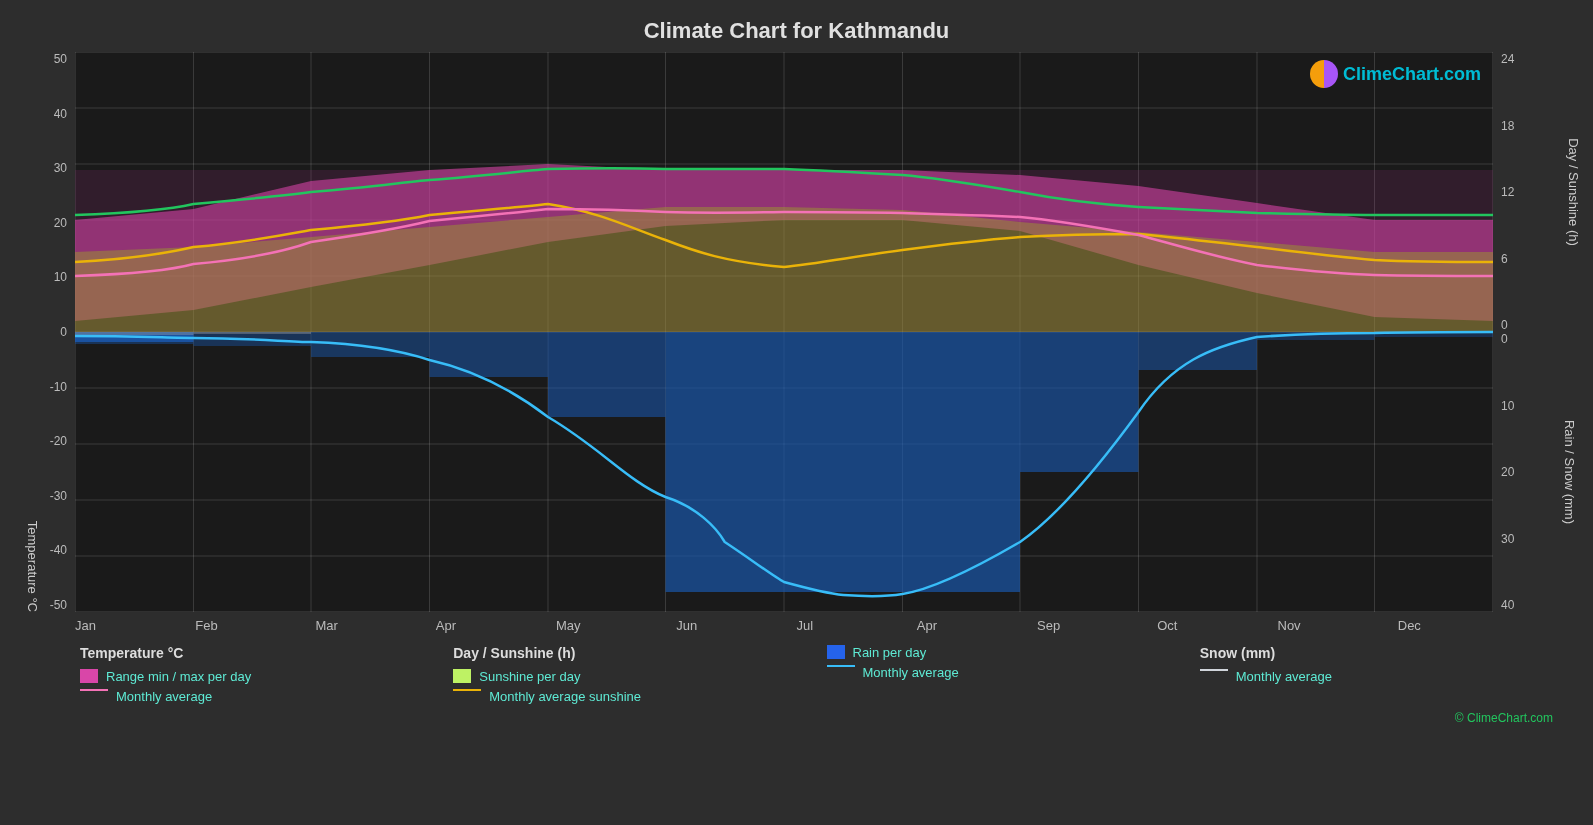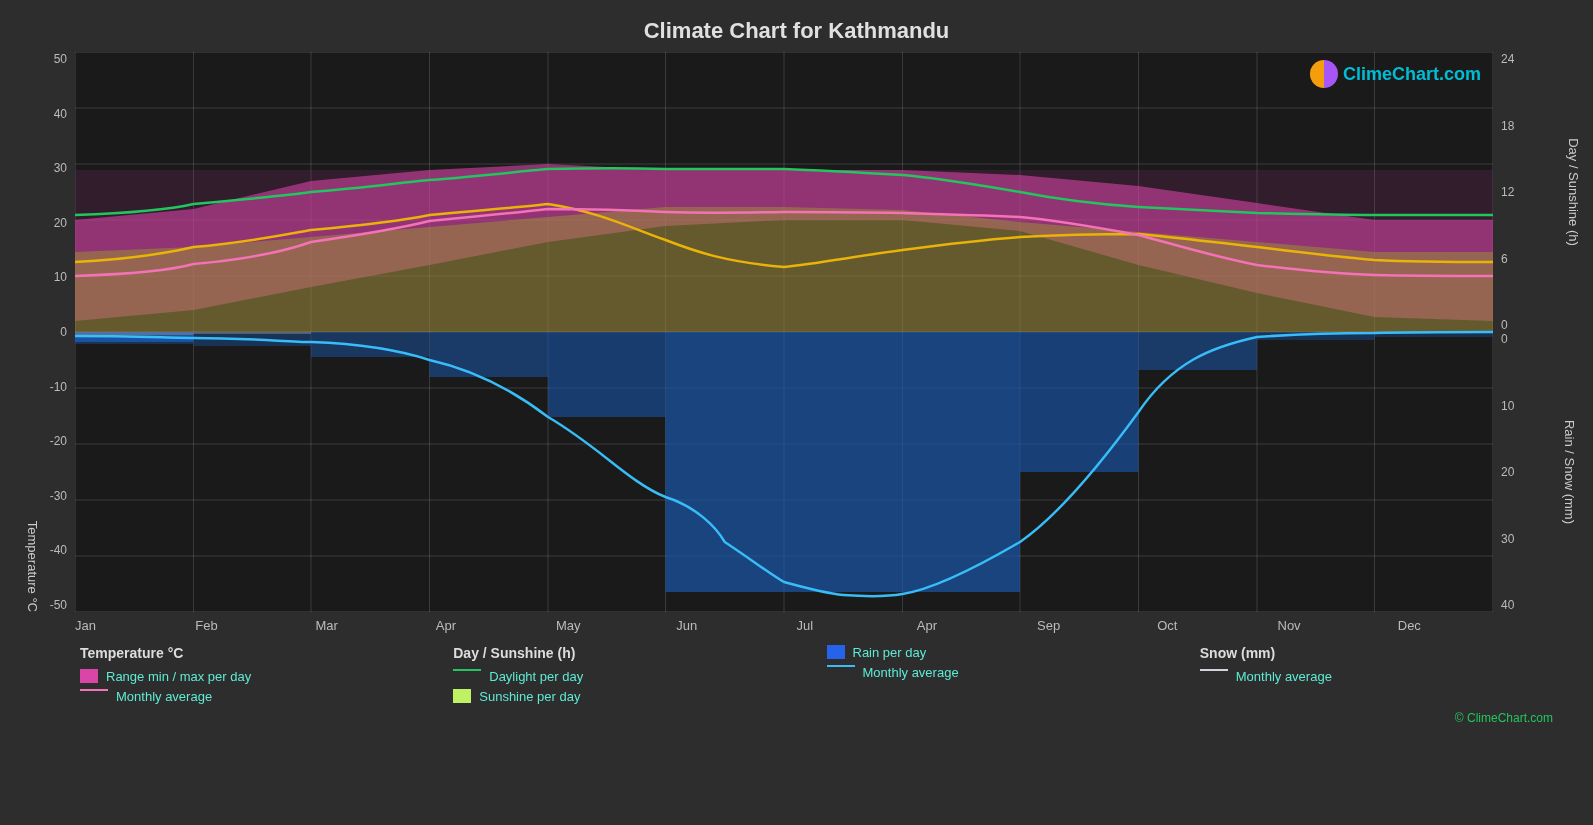--- a/index.html
+++ b/index.html
@@ -442,27 +442,27 @@
       </div>
       <div class="legend-item">
         <div class="legend-line" style="background:#f472b6;"></div>
         <span>Monthly average</span>
       </div>
     </div>
 
     <div class="legend-col">
       <div class="legend-title">Day / Sunshine (h)</div>
       <div class="legend-item">
-        <div class="legend-line" style="background:#22c55e;"></div>
-        <span>Daylight per day</span>
-      </div>
-      <div class="legend-item">
         <div class="legend-swatch" style="background:#bef264;"></div>
         <span>Sunshine per day</span>
       </div>
+      <div class="legend-item">
+        <div class="legend-line" style="background:#eab308;"></div>
+        <span>Monthly average sunshine</span>
+      </div>
     </div>
 
     <div class="legend-col">
       <div class="legend-item">
         <div class="legend-swatch" style="background:#2563eb;"></div>
         <span>Rain per day</span>
       </div>
       <div class="legend-item">
         <div class="legend-line" style="background:#38bdf8;"></div>
         <span>Monthly average</span>

